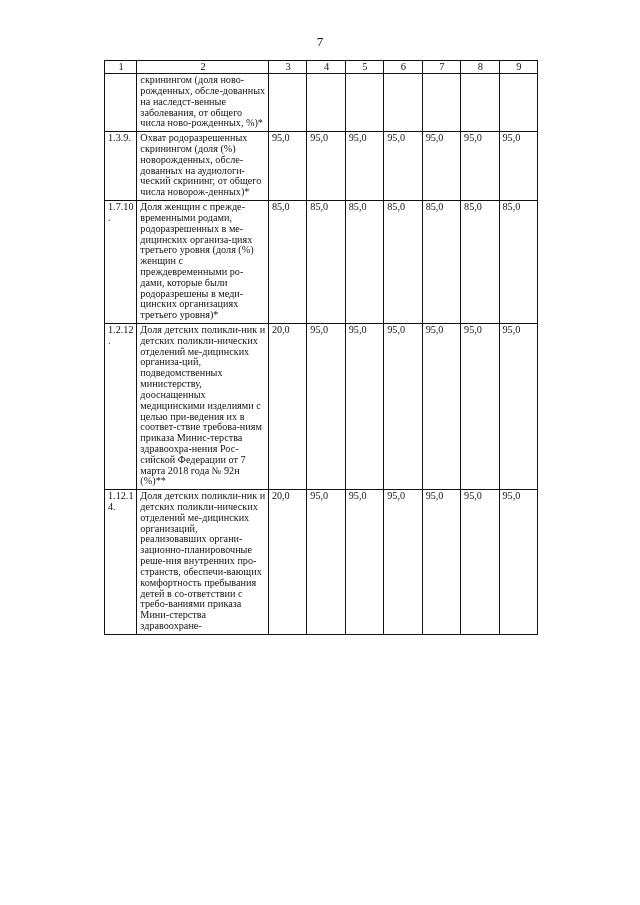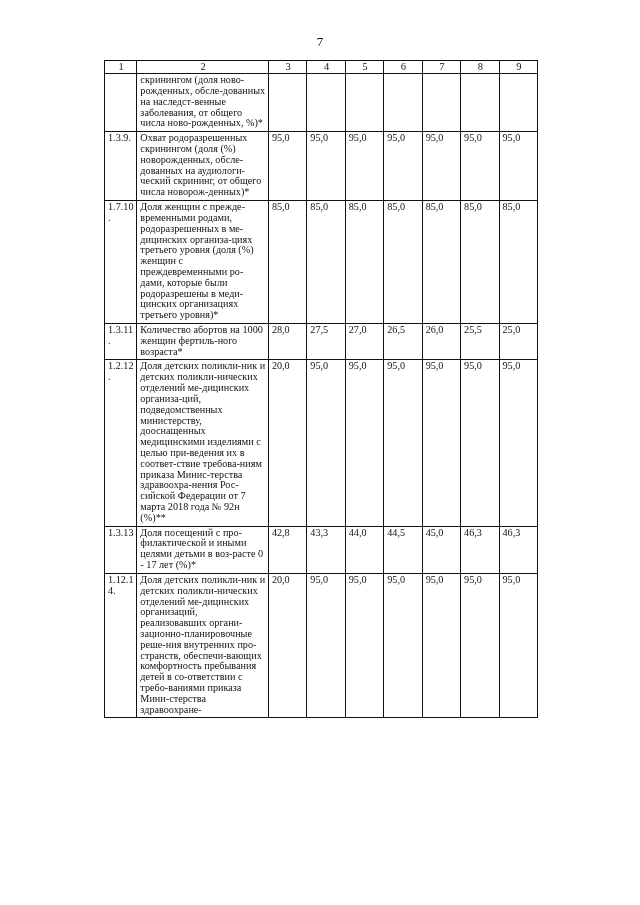--- a/index.html
+++ b/index.html
@@ -142,55 +142,33 @@
           <td class="c-name">Доля женщин с прежде-временными родами, родоразрешенных в ме-дицинских организа-циях третьего уровня (доля (%) женщин с преждевременными ро-дами, которые были родоразрешены в меди-цинских организациях третьего уровня)*</td>
           <td class="c-val">85,0</td>
           <td class="c-val">85,0</td>
           <td class="c-val">85,0</td>
           <td class="c-val">85,0</td>
           <td class="c-val">85,0</td>
           <td class="c-val">85,0</td>
           <td class="c-val">85,0</td>
         </tr>
 
-        <tr>
-          <td class="c-num">1.3.11.</td>
-          <td class="c-name">Количество абортов на 1000 женщин фертиль-ного возраста*</td>
-          <td class="c-val">28,0</td>
-          <td class="c-val">27,5</td>
-          <td class="c-val">27,0</td>
-          <td class="c-val">26,5</td>
-          <td class="c-val">26,0</td>
-          <td class="c-val">25,5</td>
-          <td class="c-val">25,0</td>
-        </tr>
 
         <tr>
           <td class="c-num">1.2.12.</td>
           <td class="c-name">Доля детских поликли-ник и детских поликли-нических отделений ме-дицинских организа-ций, подведомственных министерству, дооснащенных медицинскими изделиями с целью при-ведения их в соответ-ствие требова-ниям приказа Минис-терства здравоохра-нения Рос-сийской Федерации от 7 марта 2018 года № 92н (%)**</td>
           <td class="c-val">20,0</td>
           <td class="c-val">95,0</td>
           <td class="c-val">95,0</td>
           <td class="c-val">95,0</td>
           <td class="c-val">95,0</td>
           <td class="c-val">95,0</td>
           <td class="c-val">95,0</td>
         </tr>
 
-        <tr>
-          <td class="c-num">1.3.13</td>
-          <td class="c-name">Доля посещений с про-филактической и иными целями детьми в воз-расте 0 - 17 лет (%)*</td>
-          <td class="c-val">42,8</td>
-          <td class="c-val">43,3</td>
-          <td class="c-val">44,0</td>
-          <td class="c-val">44,5</td>
-          <td class="c-val">45,0</td>
-          <td class="c-val">46,3</td>
-          <td class="c-val">46,3</td>
-        </tr>
 
         <tr>
           <td class="c-num">1.12.14.</td>
           <td class="c-name">Доля детских поликли-ник и детских поликли-нических отделений ме-дицинских организаций, реализовавших  органи-зационно-планировочные реше-ния внутренних про-странств, обеспечи-вающих комфортность пребывания детей в со-ответствии с требо-ваниями приказа Мини-стерства здравоохране-</td>
           <td class="c-val">20,0</td>
           <td class="c-val">95,0</td>
           <td class="c-val">95,0</td>
           <td class="c-val">95,0</td>
           <td class="c-val">95,0</td>
           <td class="c-val">95,0</td>

